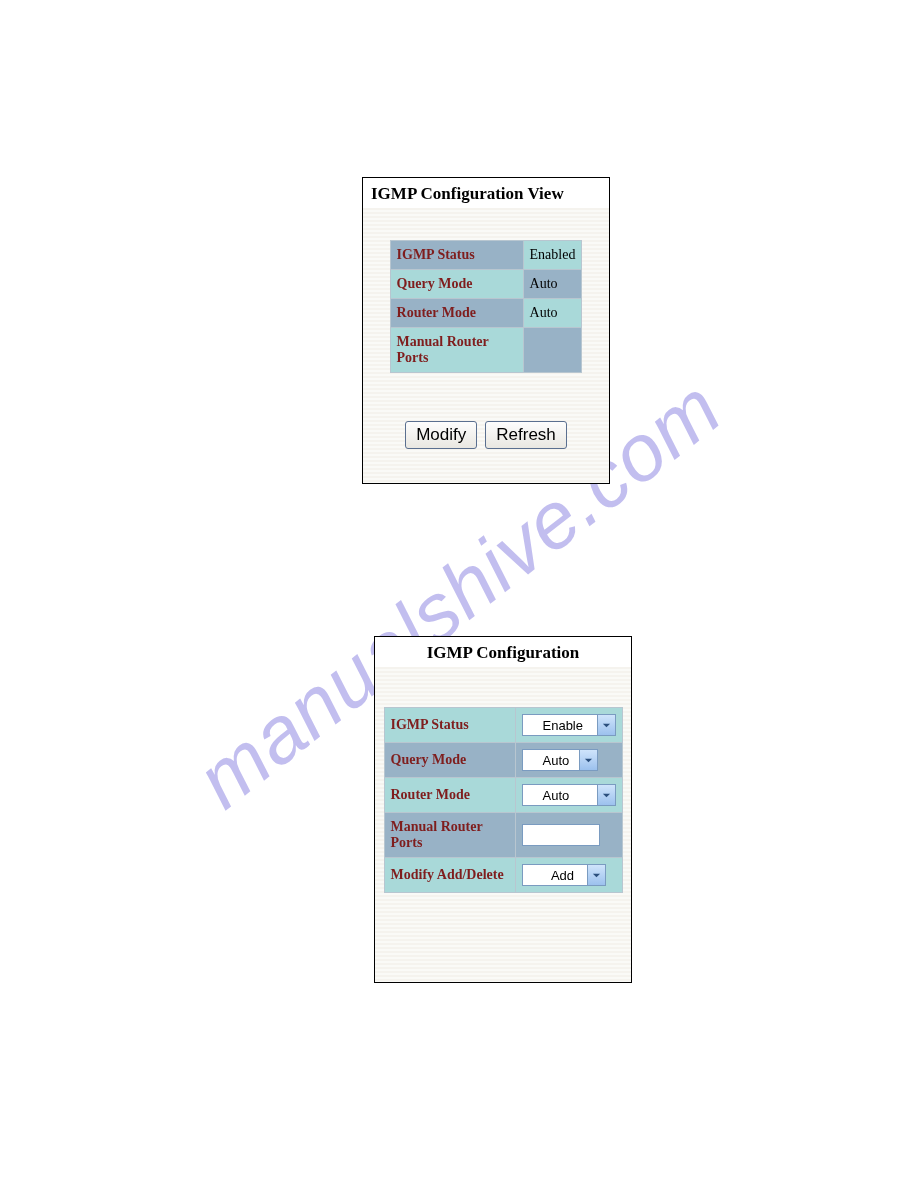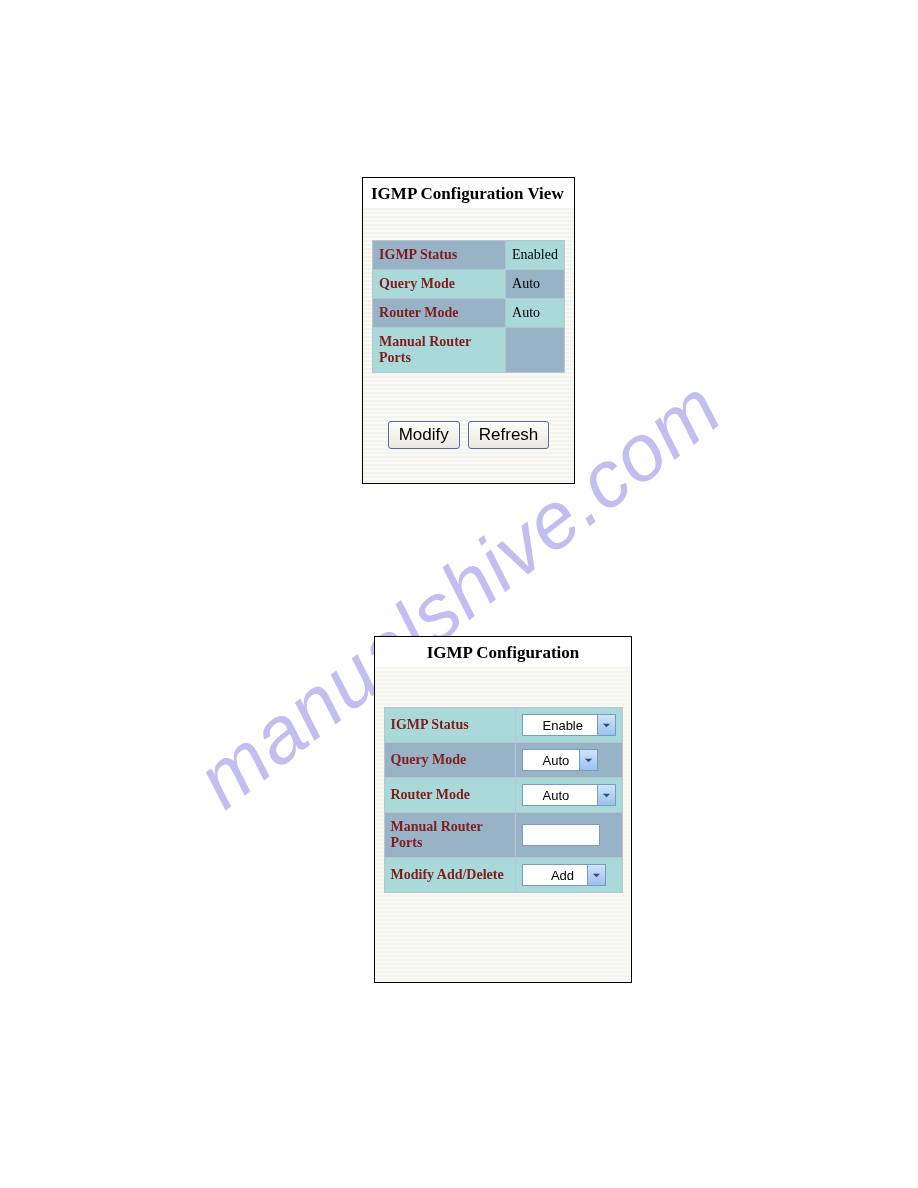--- a/index.html
+++ b/index.html
@@ -134,21 +134,21 @@
   .spacer-top { height: 32px; }
   .spacer-top2 { height: 40px; }
 </style>
 </head>
 <body>
 
 <div class="page">
 
   <div class="watermark">manualshive.com</div>
 
-  <div class="panel" style="left:362px; top:177px; width:213px; height:307px;">
+  <div class="panel" style="left:362px; top:177px; width:248px; height:307px;">
     <div class="panel-title">IGMP Configuration View</div>
     <div class="panel-inner" style="height:calc(100% - 30px);">
       <div class="spacer-top"></div>
       <table class="tbl">
         <tbody>
             <tr>
           <td class="lbl" style="width:132px;">IGMP Status</td>
           <td class="val" style="width:52px;">Enabled</td>
         </tr>
         <tr>

